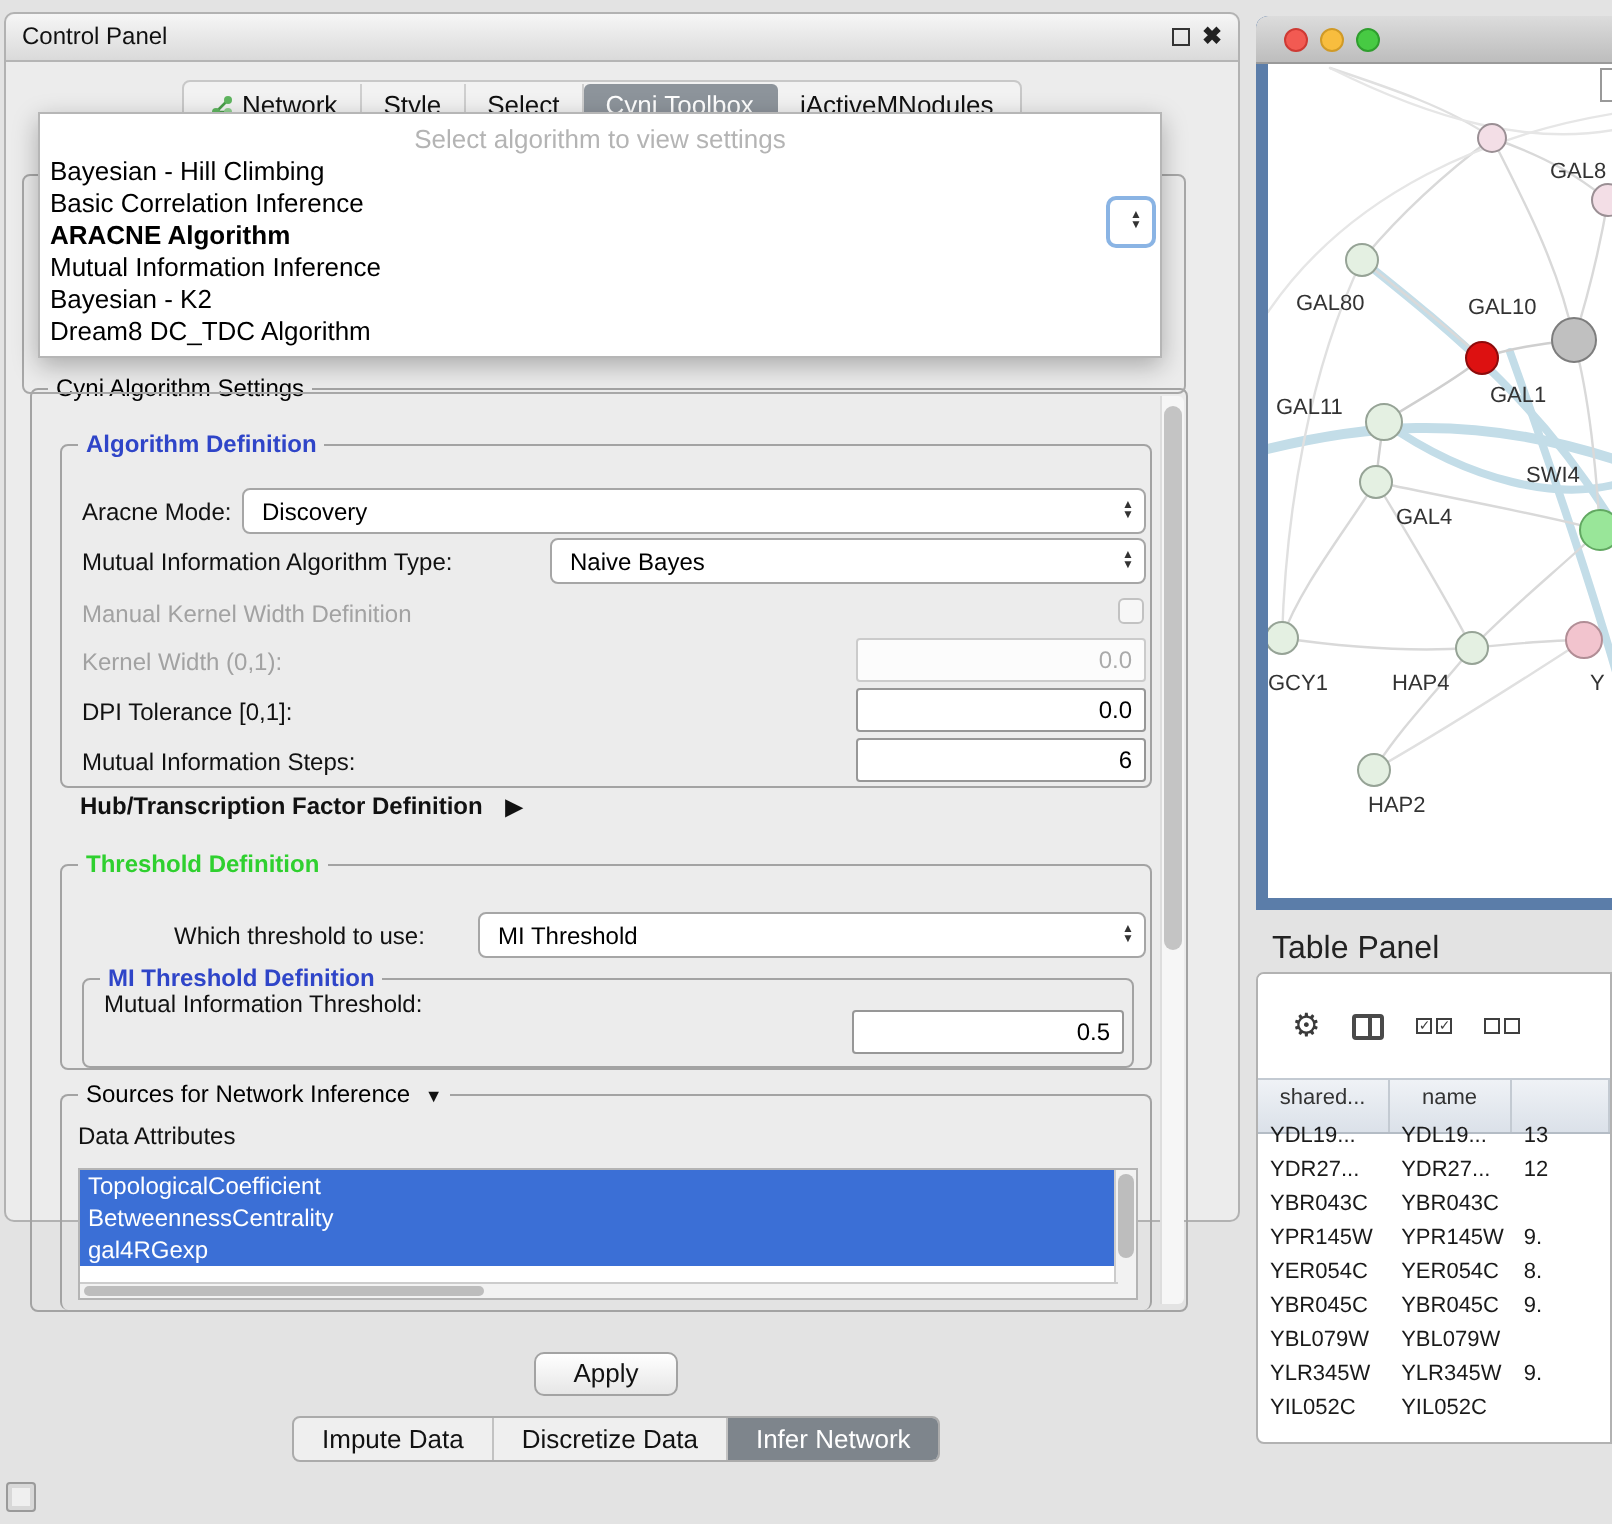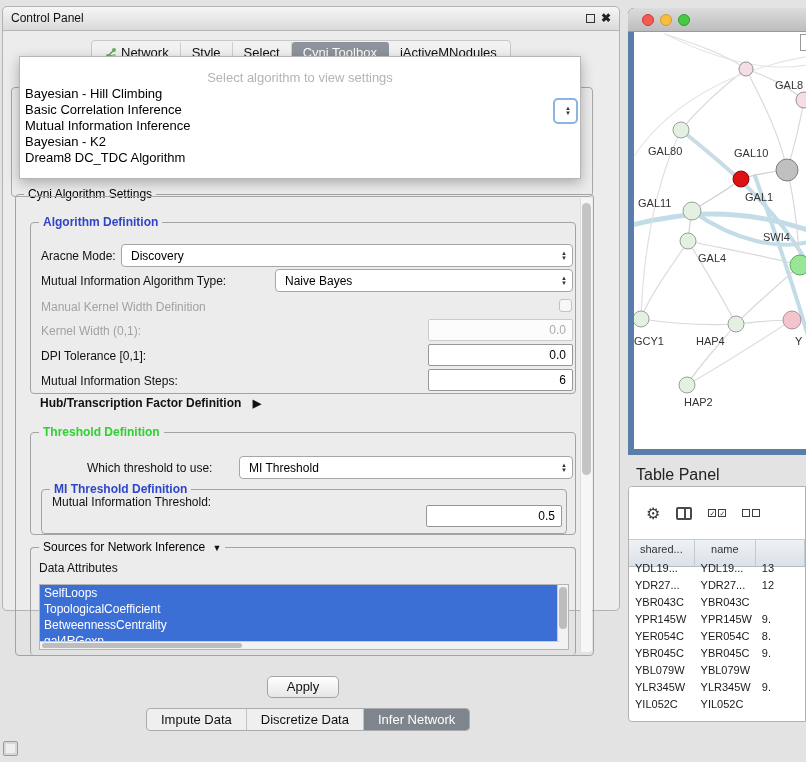--- a/index.html
+++ b/index.html
@@ -19,21 +19,21 @@
   
   .cp-tabs { position:absolute; left:88px; top:33px; height:25px; display:flex; align-items:center;
     background:#f2f2f2; border:1px solid #c8c8c8; border-radius:4px; padding:0 2px; }
   .cp-tab { display:flex; align-items:center; gap:4px; font-size:13px; color:#111;
     padding:3px 11px; border-right:1px solid #cfcfcf; white-space:nowrap; }
   .cp-tab:last-child { border-right:none; }
   .cp-tab.selected { background:#8d949b; color:#fff; border-radius:3px; border-right-color:transparent; }
 
   
   .algo-popup { position:absolute; left:16px; top:49px; width:562px; height:123px; background:#fff;
-    border:1px solid #b6b6b6; box-shadow:0 4px 12px rgba(0,0,0,.28); z-index:40; padding-top:13px; }
+    border:1px solid #b6b6b6; box-shadow:0 4px 12px rgba(0,0,0,.28); z-index:40; padding-top:5px; }
   .popup-placeholder { text-align:center; color:#b4b4b4; font-size:13px; line-height:16px; }
   .popup-item { font-size:13px; line-height:16px; padding-left:5px; color:#000; }
   .popup-item.selected { font-weight:bold; }
 
   
   .combo-fragment { position:absolute; left:550px; top:91px; width:25px; height:26px; background:#fff;
     border:2px solid #8ab4e4; border-radius:5px; z-index:50; display:flex; align-items:center; justify-content:center; }
 
   
   .hidden-group { position:absolute; left:8px; top:80px; width:582px; height:110px;
@@ -164,20 +164,21 @@
         </div>
       </div>
 
     <div class="hidden-group"></div>
 
     <div class="algo-popup">
       <div class="popup-placeholder">Select algorithm to view settings</div>
       <div id="popup-items">
           <div class="popup-item">Bayesian - Hill Climbing</div>
           <div class="popup-item">Basic Correlation Inference</div>
+          <div class="popup-item selected">ARACNE Algorithm</div>
           <div class="popup-item">Mutual Information Inference</div>
           <div class="popup-item">Bayesian - K2</div>
           <div class="popup-item">Dream8 DC_TDC Algorithm</div>
         </div>
     </div>
 
     <div class="combo-fragment">
       <span class="combo-arrows">
           <span>▲</span>
           <span>▼</span>
@@ -250,21 +251,20 @@
       </div>
 
       <div class="group-box" style="left:14px; top:352px; width:546px; height:108px; border-bottom:none;">
         <span class="group-title">
           <span>Sources for Network Inference</span>
           <span class="tri-down">▼</span>
         </span>
         <span class="label-bold" style="left:8px; top:13px;">Data Attributes</span>
         <div class="attr-list">
           <div id="attr-items">
-              <div class="attr-item selected">SelfLoops</div>
               <div class="attr-item selected">TopologicalCoefficient</div>
               <div class="attr-item selected">BetweennessCentrality</div>
               <div class="attr-item selected">gal4RGexp</div>
             </div>
           <div class="attr-vscroll">
             <div class="attr-vthumb"></div>
           </div>
           <div class="attr-hscroll">
             <div class="attr-hthumb"></div>
           </div>

